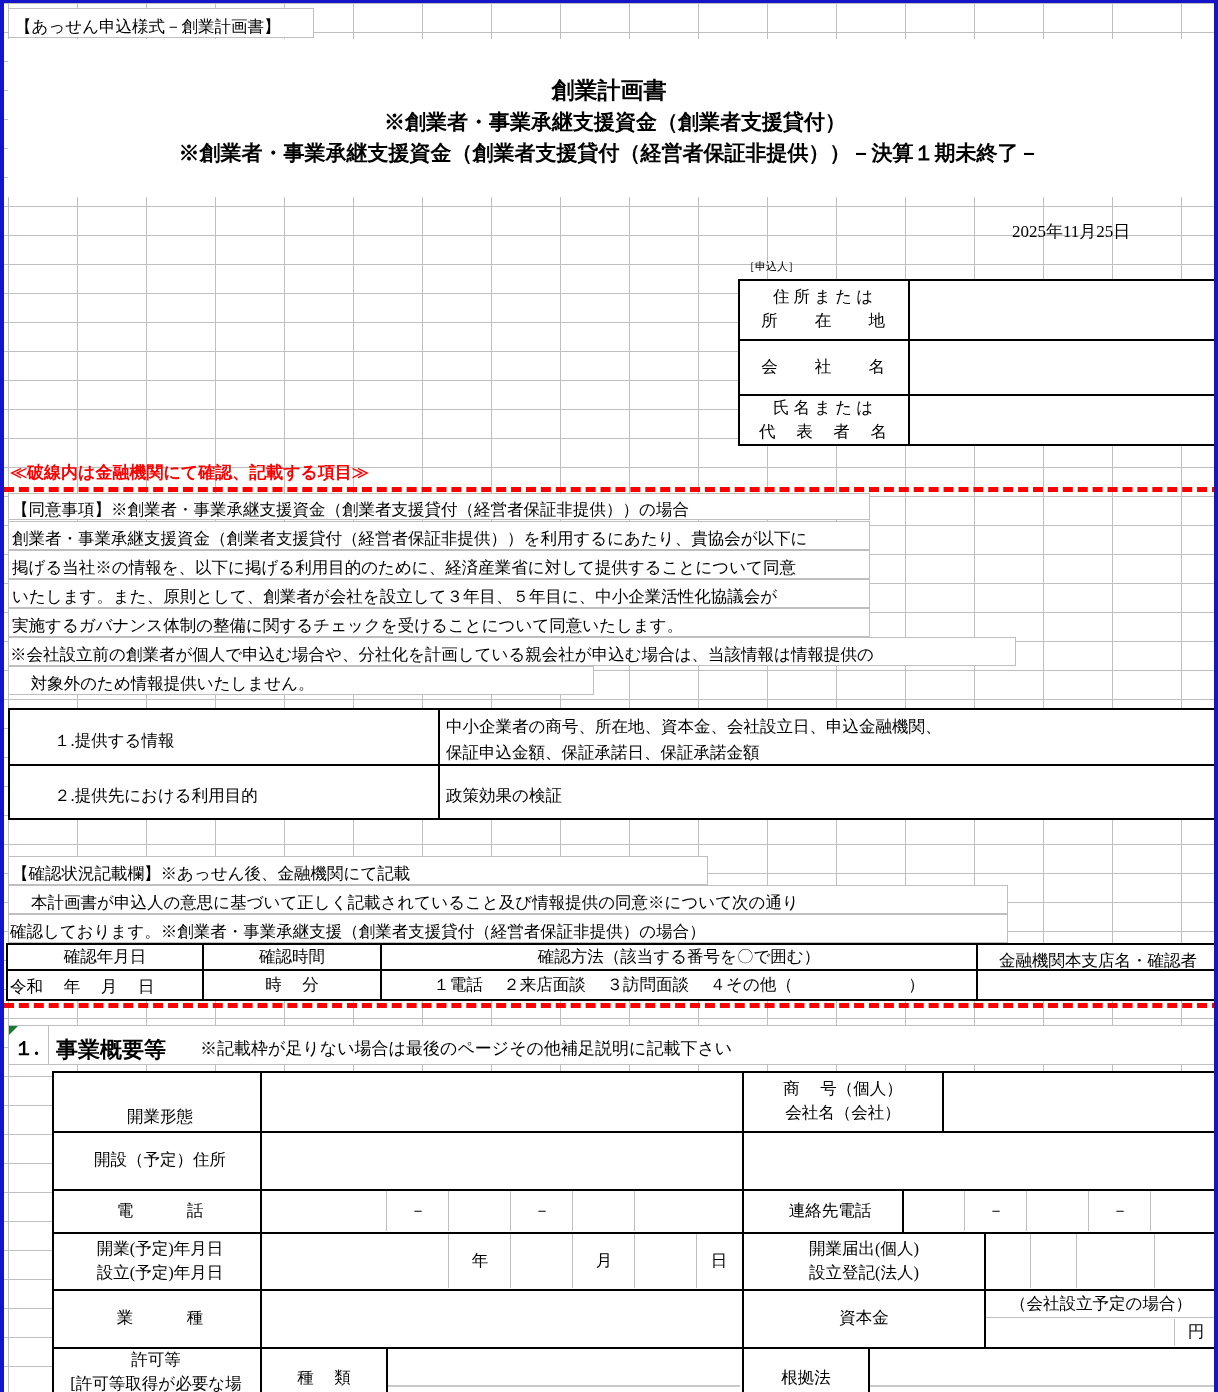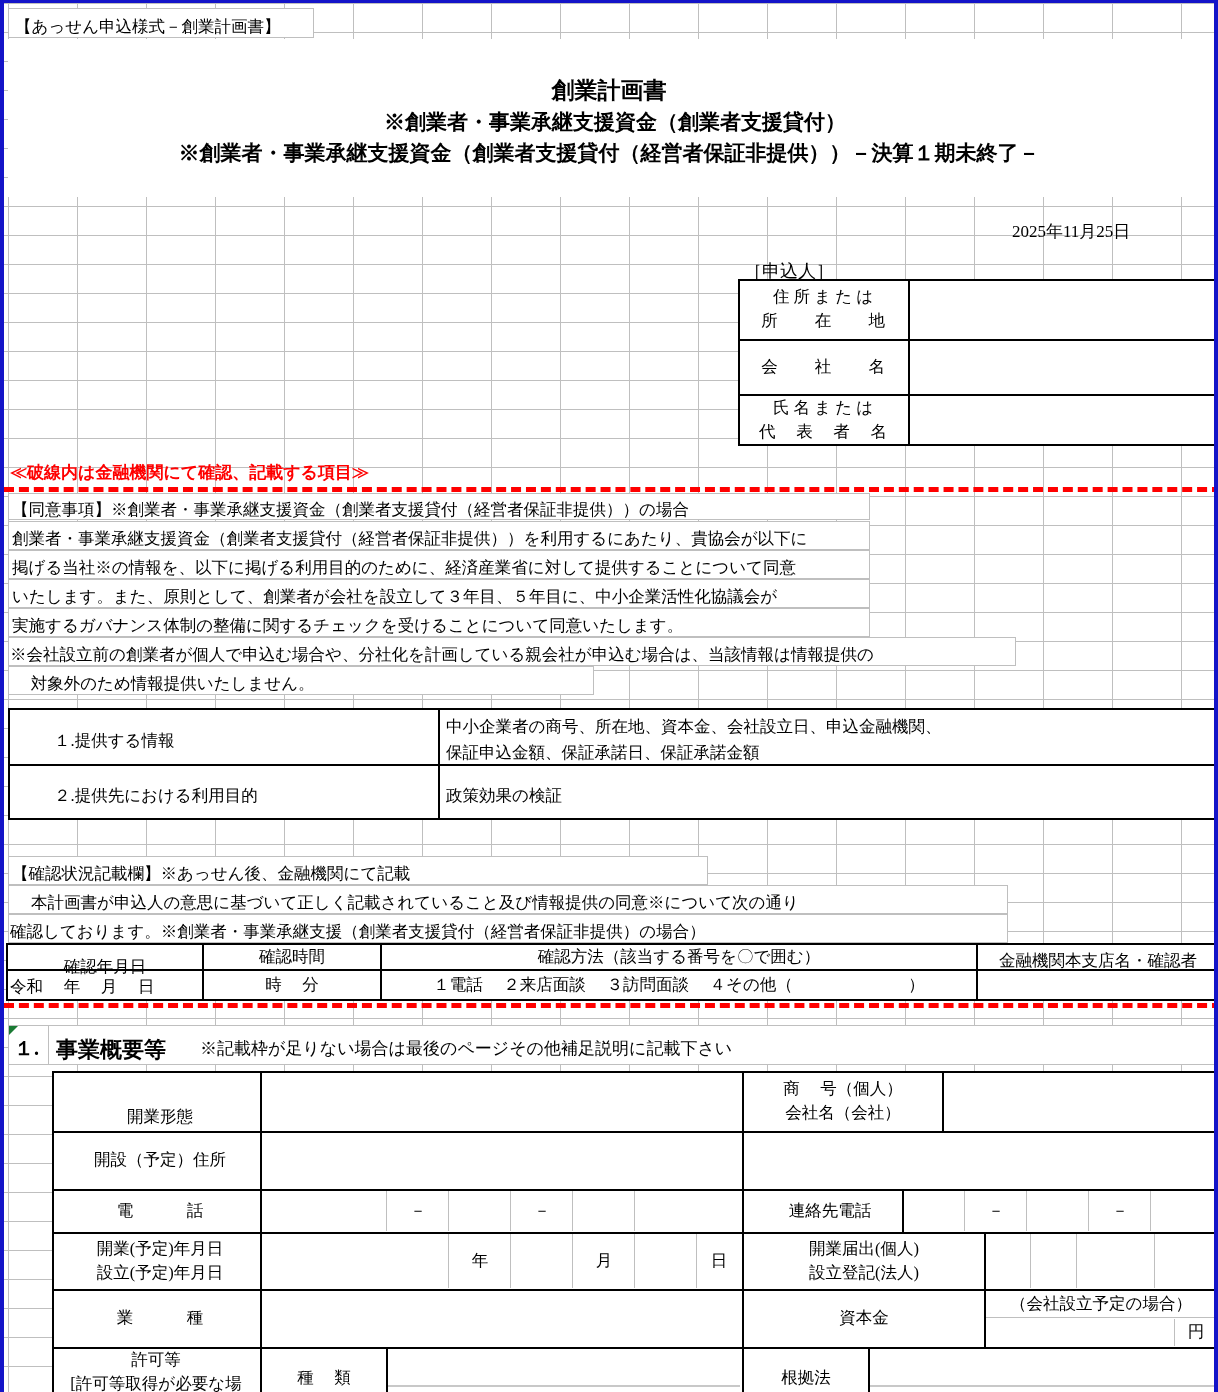--- a/index.html
+++ b/index.html
@@ -83,21 +83,21 @@
 
   <div class="abs" style="left:4px;top:39px;width:1210px;height:155px;background:#ffffff;"></div>
   <div class="title-block t1" style="top:72px;">創業計画書</div>
   <div class="title-block t2" style="top:105px;">※創業者・事業承継支援資金（創業者支援貸付）</div>
   <div class="title-block t3" style="top:136px;">※創業者・事業承継支援資金（創業者支援貸付（経営者保証非提供））－決算１期未終了－</div>
 
   <div class="abs" style="left:1008px;top:213px;width:200px;height:25px;">
     <div class="celltext" style="left:0;top:4px;font-size:17px;">2025年11月25日</div>
   </div>
 
-  <div class="celltext" style="left:740px;top:256px;font-size:18px;">［申込人］</div>
+  <div class="celltext" style="left:740px;top:256px;font-size:11px;">［申込人］</div>
 
   <div class="bordered" style="left:734px;top:276px;width:480px;height:167px;background:#fff;"></div>
 
   <div class="vline" style="left:904px;top:276px;height:167px;"></div>
 
   <div class="hline" style="left:734px;top:336px;width:480px;"></div>
   <div class="hline" style="left:734px;top:391px;width:480px;"></div>
 
   <div class="boxlabel two" style="left:736px;top:278px;width:166px;height:56px;">
     <span>住 所 ま た は</span>
@@ -165,21 +165,21 @@
 
   <div class="abs" style="left:4px;top:911px;width:1000px;height:29px;background:#fff;border:1px solid #bfbfbf;"></div>
   <div class="celltext" style="left:6px;top:918px;">確認しております。※創業者・事業承継支援（創業者支援貸付（経営者保証非提供）の場合）</div>
 
   <div class="bordered" style="left:2px;top:940px;width:1212px;height:58px;background:#fff;"></div>
   <div class="hline" style="left:2px;top:966px;width:1212px;"></div>
   <div class="vline" style="left:198px;top:940px;height:58px;"></div>
   <div class="vline" style="left:376px;top:940px;height:58px;"></div>
   <div class="vline" style="left:972px;top:940px;height:58px;"></div>
 
-  <div class="boxlabel" style="left:4px;top:941px;width:194px;height:25px;margin-top:10px;">
+  <div class="boxlabel" style="left:4px;top:941px;width:194px;height:25px;">
     <span>確認年月日</span>
   </div>
   <div class="boxlabel" style="left:200px;top:941px;width:176px;height:25px;">
     <span>確認時間</span>
   </div>
   <div class="boxlabel" style="left:378px;top:941px;width:594px;height:25px;">
     <span>確認方法（該当する番号を〇で囲む）</span>
   </div>
   <div class="boxlabel" style="left:974px;top:941px;width:240px;height:33px;">
     <span>金融機関本支店名・確認者</span>

